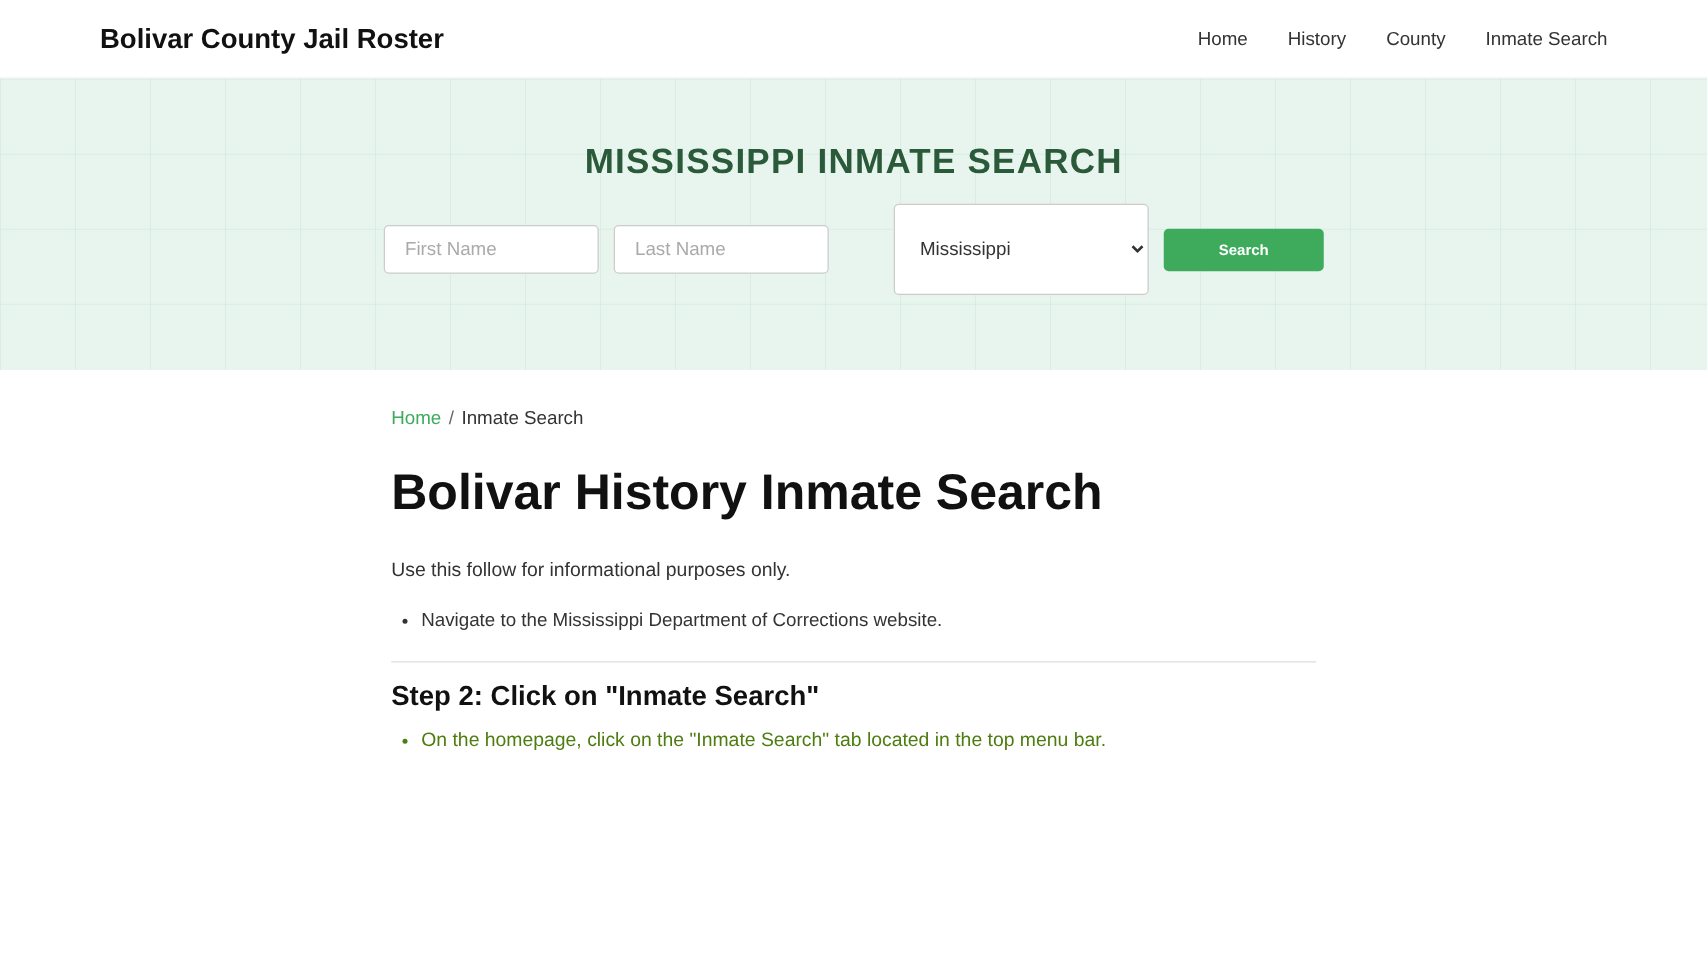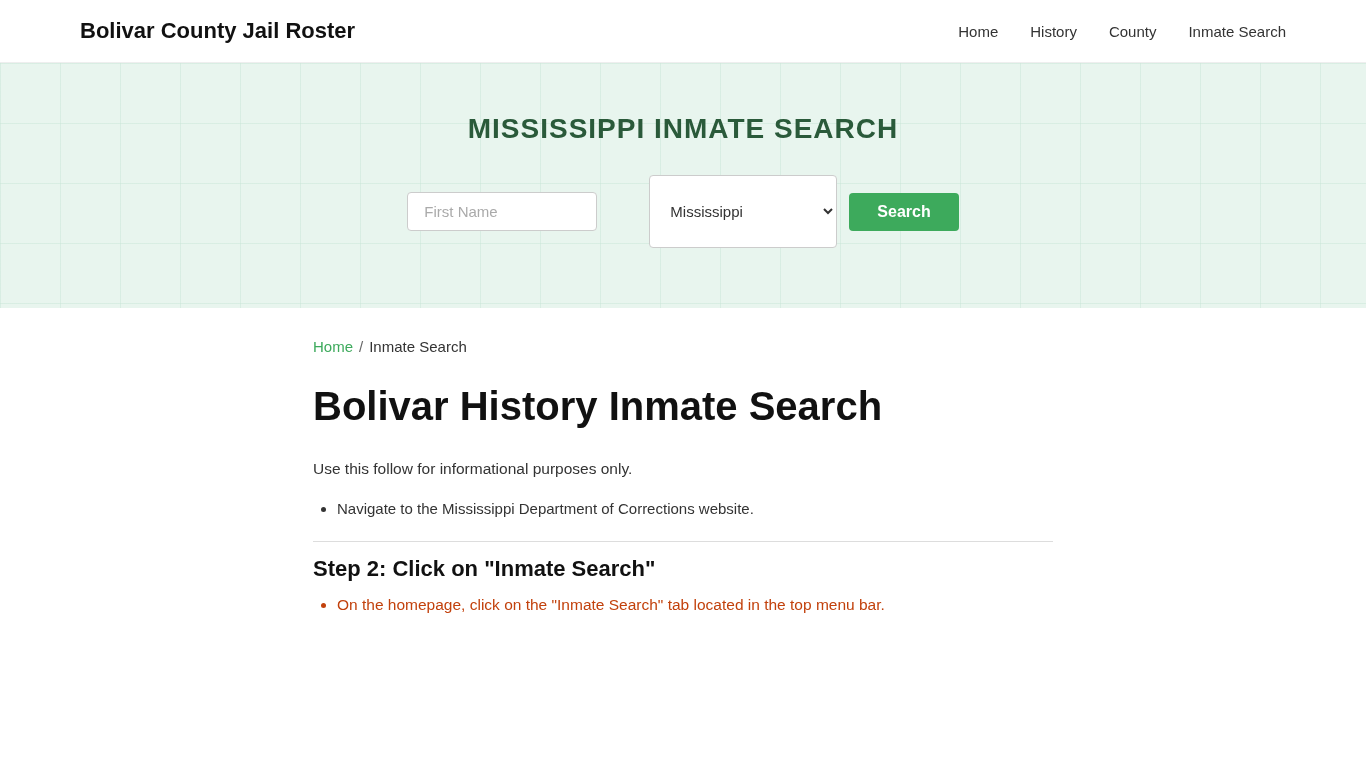--- a/index.html
+++ b/index.html
@@ -57,68 +57,68 @@
       padding: 50px 20px 60px;
       text-align: center;
     }
 
     .banner-title {
       font-family: Arial, Helvetica, sans-serif;
       font-size: 28px;
       font-weight: 900;
       color: #2a5a3a;
       letter-spacing: 1px;
-      margin-bottom: 30px;
+      margin-bottom: 18px;
       text-transform: uppercase;
     }
 
     .search-form {
       display: flex;
       justify-content: center;
       align-items: center;
       gap: 12px;
       flex-wrap: wrap;
     }
 
     .search-form input {
       padding: 10px 16px;
       border: 1px solid #ccc;
       border-radius: 4px;
       font-size: 15px;
       font-family: Arial, sans-serif;
-      width: 190px;
+      width: 172px;
       outline: none;
       color: #999;
     }
 
     .search-form input::placeholder {
       color: #aaa;
     }
 
     .search-form select {
       padding: 26px 16px;
       border: 1px solid #ccc;
       border-radius: 4px;
       font-size: 15px;
       font-family: Arial, sans-serif;
-      width: 188px;
+      width: 204px;
       outline: none;
       color: #333;
       background: #fff;
       appearance: auto;
       margin-left: 40px;
     }
 
     .search-btn {
-      padding: 10px 28px;
+      padding: 10px 44px;
       background-color: #3daa5c;
       color: #fff;
       border: none;
       border-radius: 4px;
-      font-size: 16px;
+      font-size: 12px;
       font-family: Arial, sans-serif;
       font-weight: 600;
       cursor: pointer;
     }
 
     
     .main-content {
       max-width: 900px;
       margin: 0 auto;
       padding: 30px 80px 60px;
@@ -190,41 +190,42 @@
       color: #111;
       margin: 20px 0 10px;
       padding-top: 14px;
       border-top: 1px solid #ddd;
     }
 
     .step-bullet-list {
       margin: 6px 0 10px 24px;
       font-family: Arial, sans-serif;
       font-size: 15.5px;
-      color: #c2410c;
+      color: #4d7c0f;
       line-height: 1.7;
     }
   </style>
 </head>
 <body>
 
 <header class="site-header">
   <a class="site-title">Bolivar County Jail Roster</a>
   <nav class="site-nav">
     <a class="nav-link">Home</a>
     <a class="nav-link">History</a>
     <a class="nav-link">County</a>
     <a class="nav-link">Inmate Search</a>
   </nav>
 </header>
 
 <section class="search-banner">
   <h1 class="banner-title">MISSISSIPPI INMATE SEARCH</h1>
   <form class="search-form">
     <input type="text" class="first-name-input" placeholder="First Name" style="">
+    <input type="text" class="last-name-input" placeholder="Last Name" style="">
     <select class="state-select">
       <option>Mississippi</option>
       <option>Alabama</option>
       <option>Arkansas</option>
       <option>Louisiana</option>
       <option>Tennessee</option>
     </select>
     <button class="search-btn" type="submit">Search</button>
   </form>
 </section>

